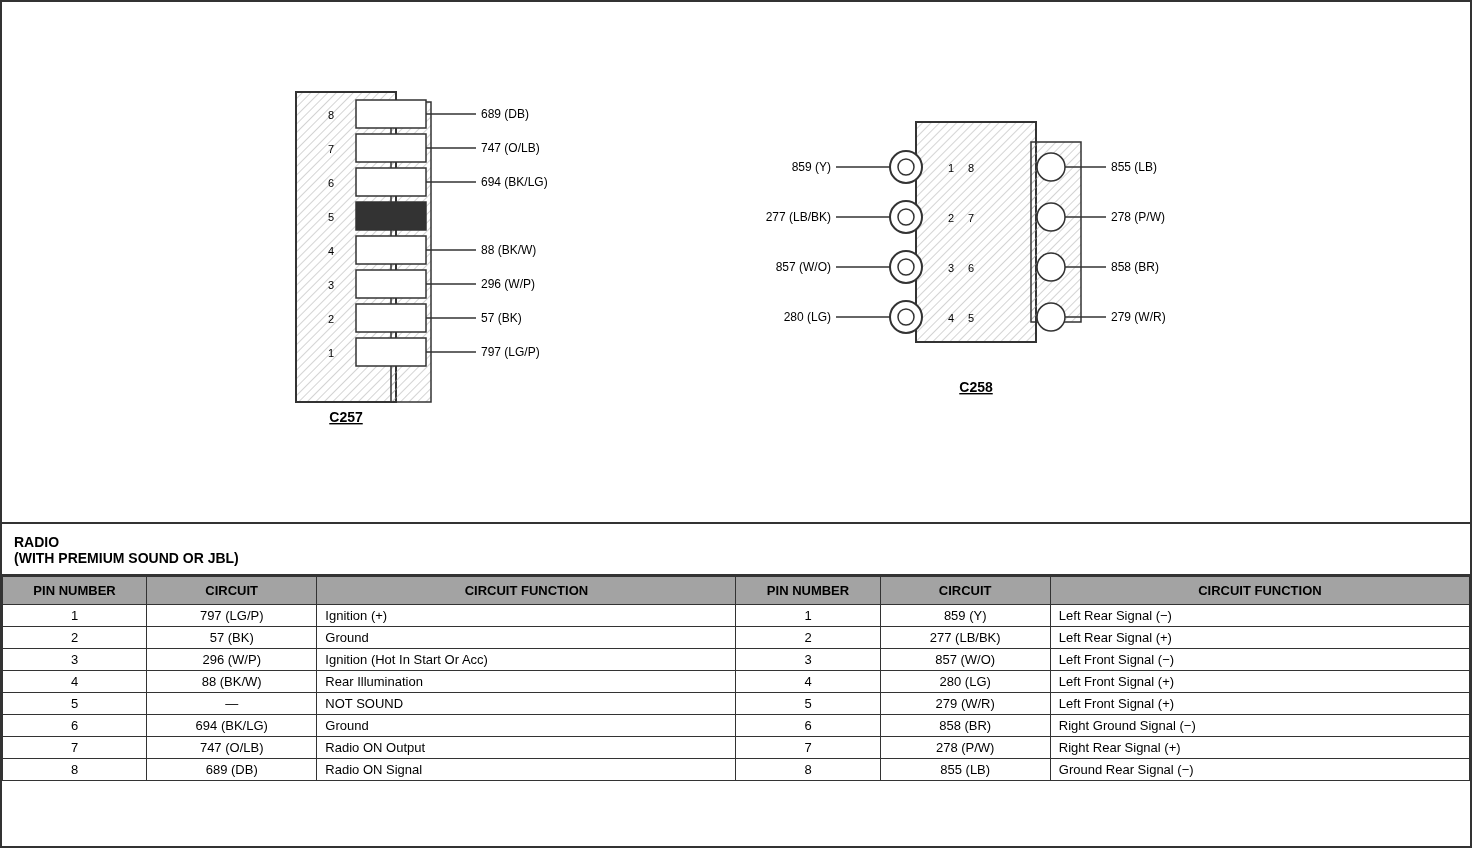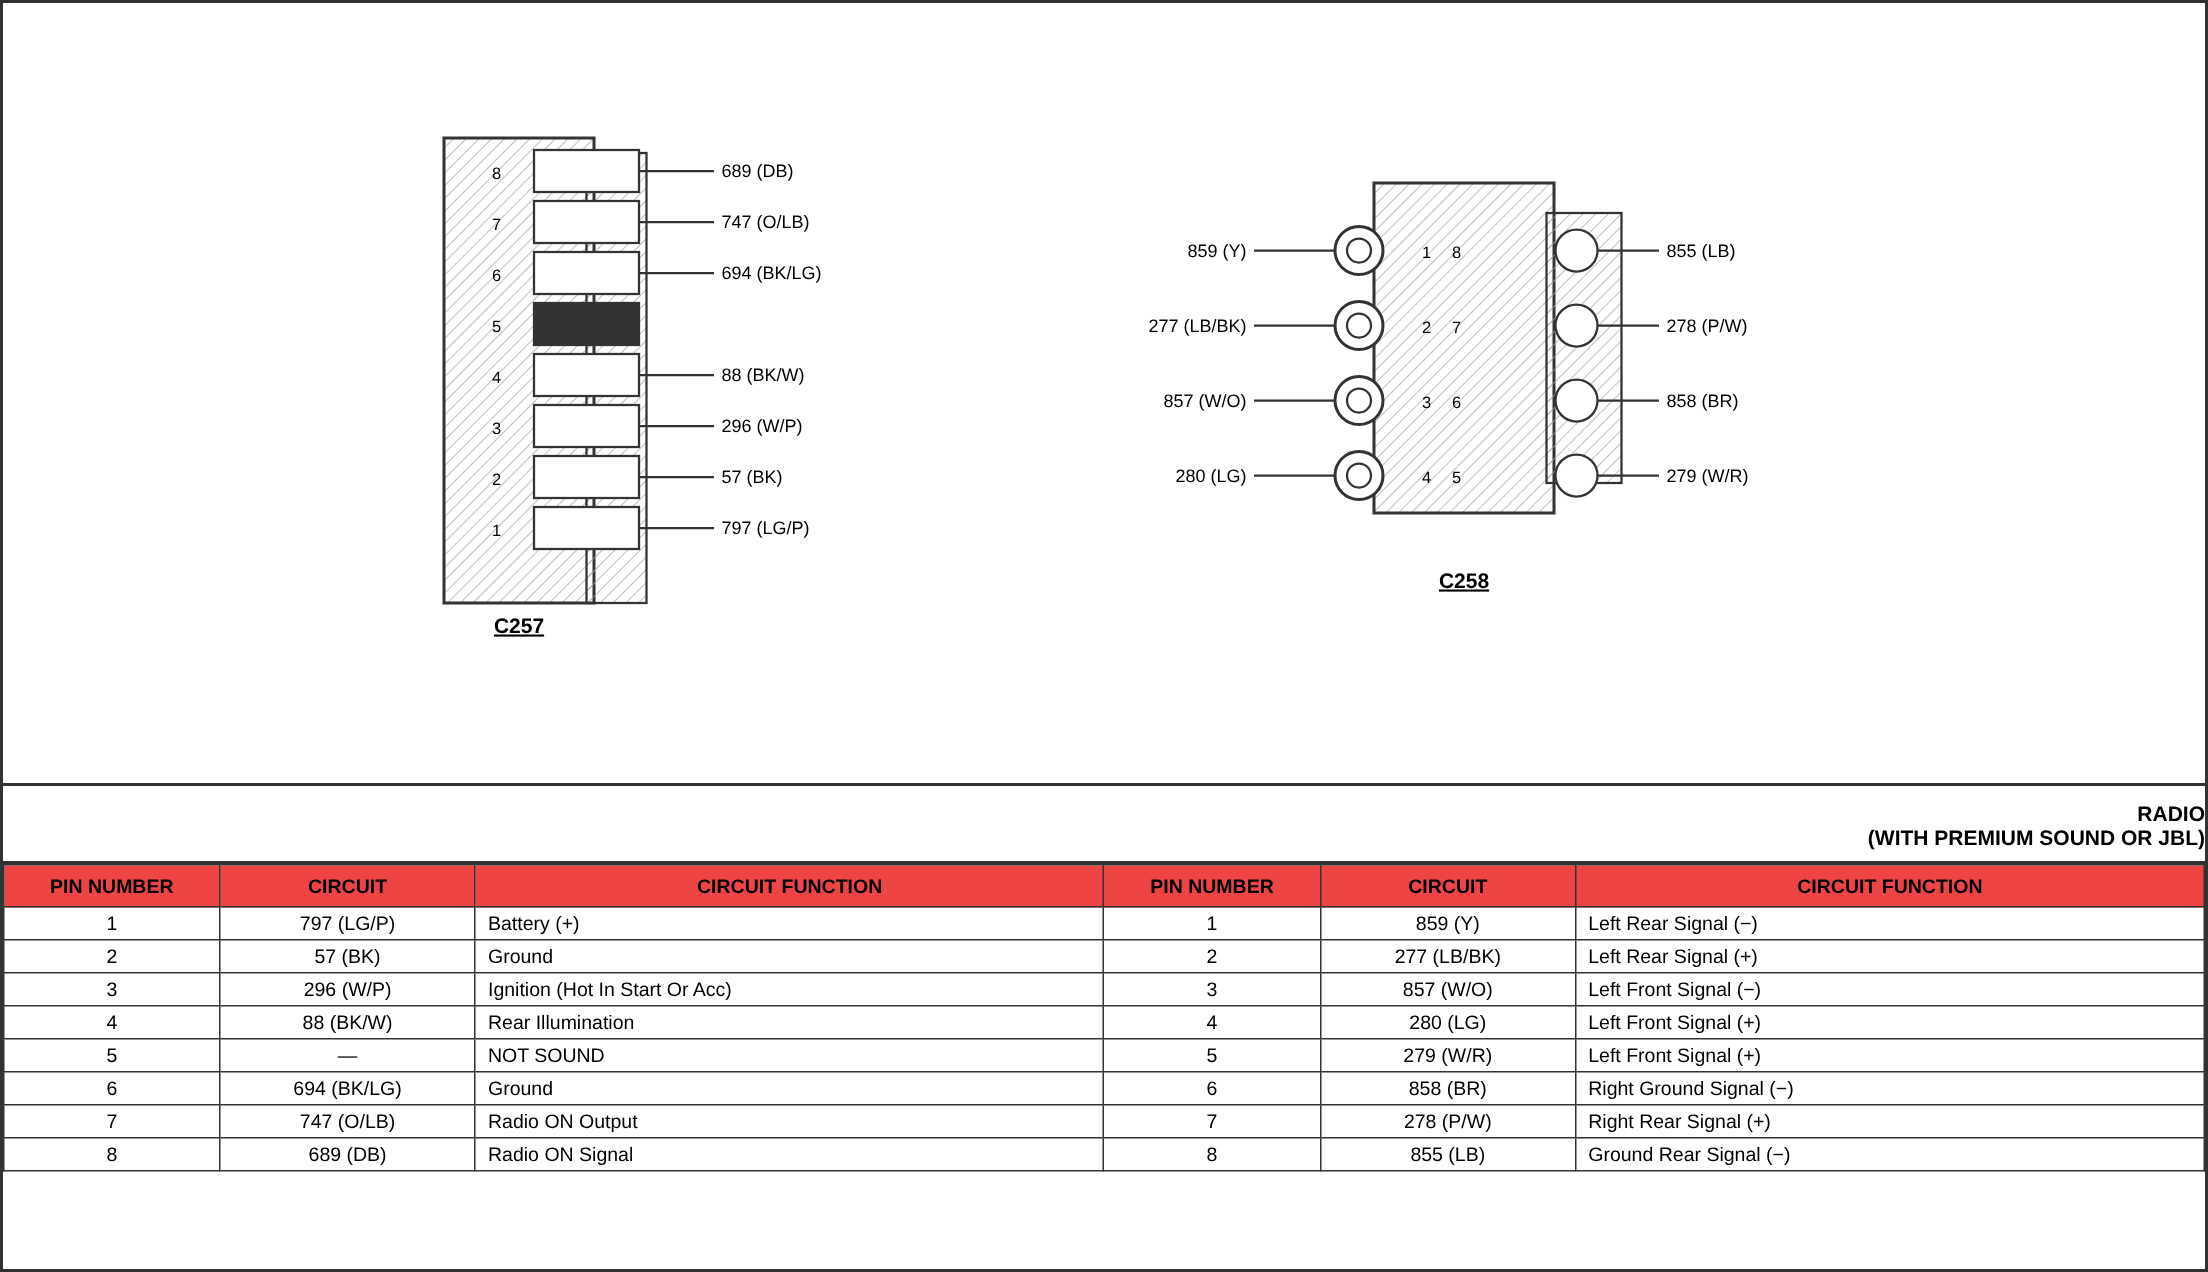--- a/index.html
+++ b/index.html
@@ -28,22 +28,22 @@
       flex-direction: row;
       align-items: center;
       justify-content: center;
       gap: 200px;
       padding: 20px 40px;
       position: relative;
     }
 
     
     .title-area {
-      text-align: right;
-      padding: 10px 0 8px 0;
+      text-align: left;
+      padding: 10px 0 8px 12px;
       border-top: 2px solid #333;
     }
     .title-area .main-title {
       font-weight: bold;
       font-size: 14px;
     }
 
     
     .table-area {
       flex: 1;
@@ -53,21 +53,21 @@
     table {
       width: 100%;
       border-collapse: collapse;
       font-size: 13px;
     }
     th {
       border: 1px solid #333;
       padding: 6px 8px;
       text-align: center;
       font-weight: bold;
-      background: #ef4444;
+      background: #a3a3a3;
       font-size: 13px;
     }
     td {
       border: 1px solid #333;
       padding: 3px 8px;
       vertical-align: top;
     }
     .col-pin { text-align: center; width: 110px; }
     .col-circuit { text-align: center; width: 130px; }
     .col-function { width: 320px; }
@@ -247,21 +247,21 @@
           <th class="col-function">CIRCUIT FUNCTION</th>
           <th class="col-pin">PIN NUMBER</th>
           <th class="col-circuit">CIRCUIT</th>
           <th class="col-function">CIRCUIT FUNCTION</th>
         </tr>
       </thead>
       <tbody id="table-body">
       <tr>
     <td class="col-pin">1</td>
     <td class="col-circuit">797 (LG/P)</td>
-    <td class="col-function">Battery (+)</td>
+    <td class="col-function">Ignition (+)</td>
     <td class="col-pin">1</td>
     <td class="col-circuit">859 (Y)</td>
     <td class="col-function">Left Rear Signal (−)</td>
   </tr>
           <tr>
     <td class="col-pin">2</td>
     <td class="col-circuit">57 (BK)</td>
     <td class="col-function">Ground</td>
     <td class="col-pin">2</td>
     <td class="col-circuit">277 (LB/BK)</td>

